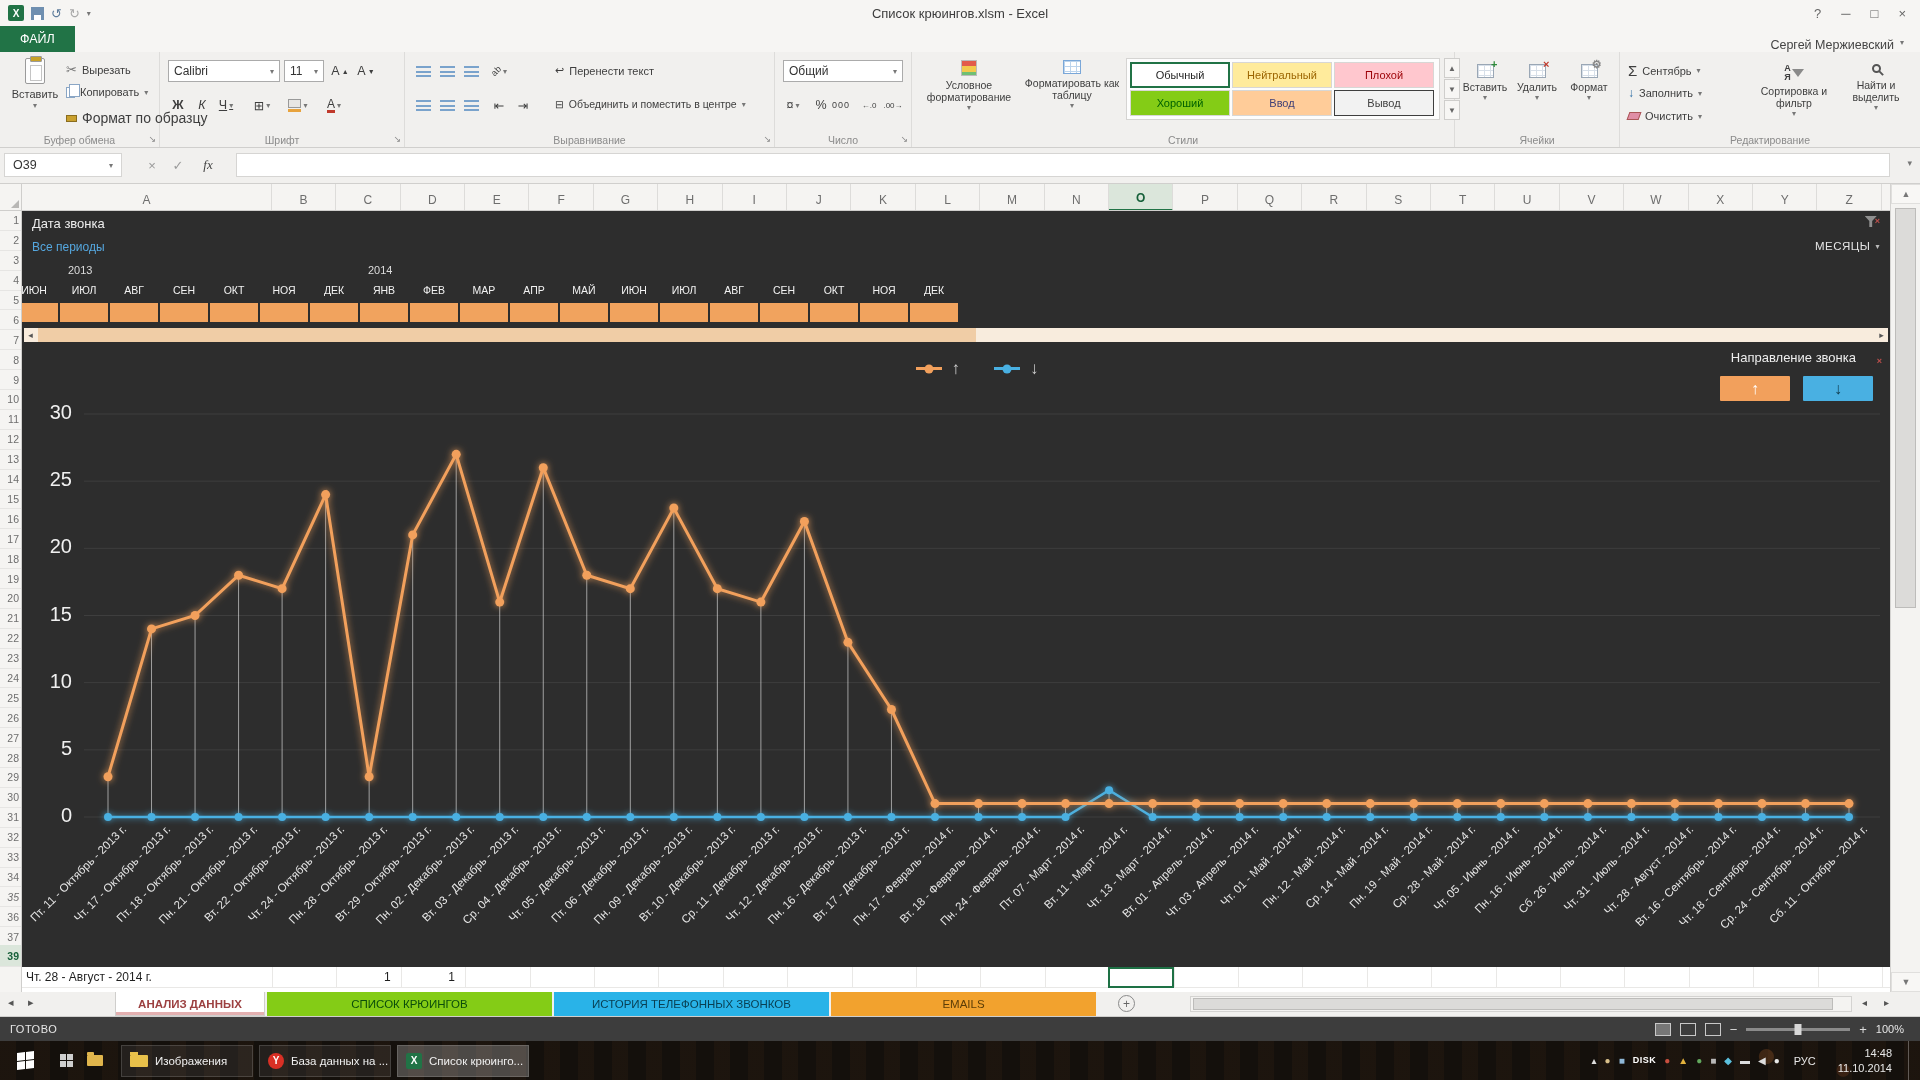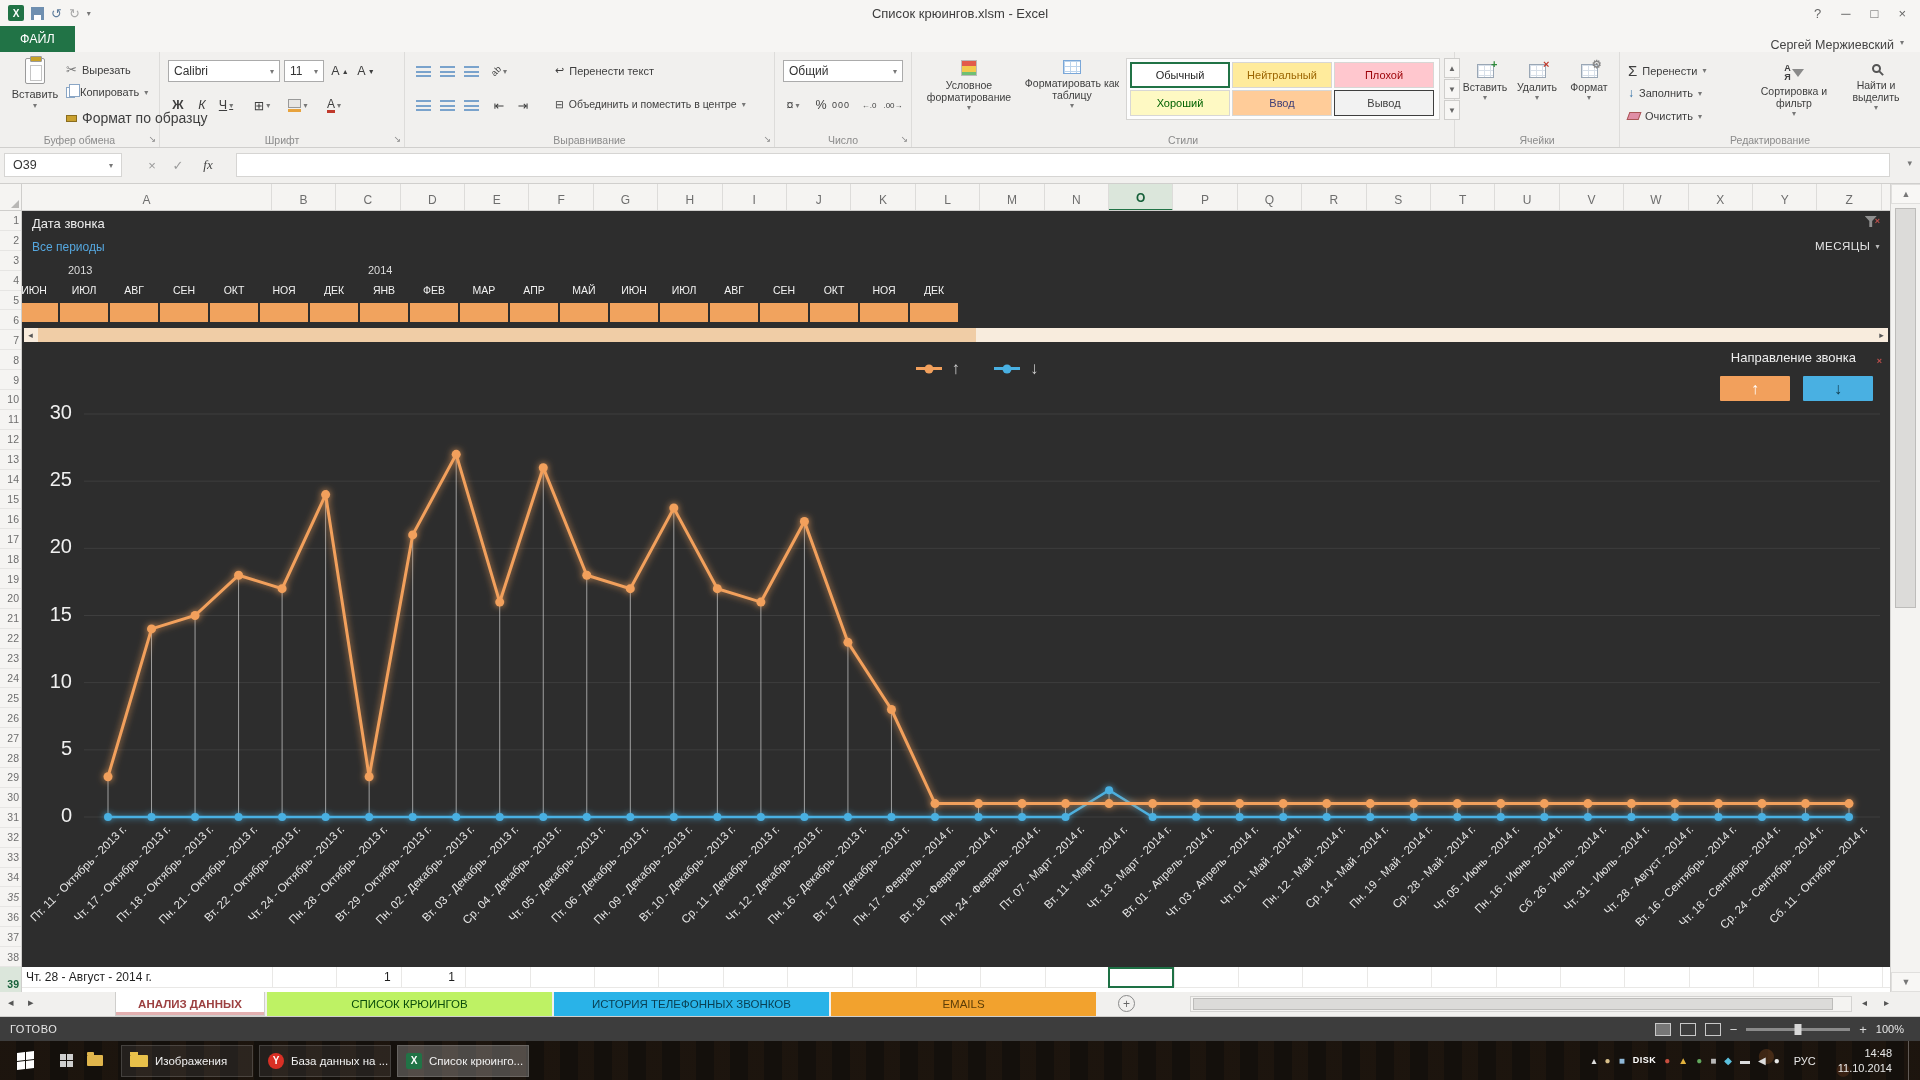--- a/index.html
+++ b/index.html
@@ -332,21 +332,21 @@
       </div>
       <div class="bigbtn" style="left:110px;top:8px;width:100px">
         <span class="tableico"></span>
         <span style="font-size:10.5px">Форматировать как таблицу</span>
           <span class="qarr">▾</span>
       </div>
       <div id="style-gallery">
           <div class="stcell selected" style="background: rgb(255, 255, 255); color: rgb(31, 31, 31);">Обычный</div>
           <div class="stcell" style="background: rgb(255, 235, 156); color: rgb(156, 101, 0);">Нейтральный</div>
           <div class="stcell" style="background: rgb(255, 199, 206); color: rgb(156, 0, 6);">Плохой</div>
-          <div class="stcell" style="background: #fef9c3; color: rgb(0, 97, 0);">Хороший</div>
+          <div class="stcell" style="background: #84cc16; color: rgb(0, 97, 0);">Хороший</div>
           <div class="stcell" style="background: rgb(255, 204, 153); color: rgb(63, 63, 118);">Ввод</div>
           <div class="stcell" style="background: rgb(242, 242, 242); color: rgb(63, 63, 63); border: 1px solid rgb(63, 63, 63);">Вывод</div>
         </div>
       <div class="gal-arrows">
         <span>▲</span>
         <span>▼</span>
         <span>▼</span>
       </div>
       <div class="rg-label">Стили</div>
     </div>
@@ -372,21 +372,21 @@
           </span>
         <span style="font-size:10.5px">Формат</span>
           <span class="qarr">▾</span>
       </div>
       <div class="rg-label">Ячейки</div>
     </div>
 
     <div class="rgroup" style="left:1620px;width:300px;border-right:none">
       <div class="smallrow" style="left:8px;top:10px">
           <span class="sigma">Σ</span>
-          <span>Перенести</span>
+          <span>Сентябрь</span>
           <span class="qarr">▾</span>
         </div>
       <div class="smallrow" style="left:8px;top:34px">
           <span class="fillarr">↓</span>
           <span>Заполнить</span>
           <span class="qarr">▾</span>
         </div>
       <div class="smallrow" style="left:8px;top:58px">
           <span class="eraser"></span>
           <span>Очистить</span>
@@ -484,21 +484,21 @@
       <div class="rowh" style="top: 557.06px; height: 19.895px;">29</div>
       <div class="rowh" style="top: 576.955px; height: 19.895px;">30</div>
       <div class="rowh" style="top: 596.85px; height: 19.895px;">31</div>
       <div class="rowh" style="top: 616.745px; height: 19.895px;">32</div>
       <div class="rowh" style="top: 636.64px; height: 19.895px;">33</div>
       <div class="rowh" style="top: 656.535px; height: 19.895px;">34</div>
       <div class="rowh" style="top: 676.43px; height: 19.895px; font-style: italic;">35</div>
       <div class="rowh" style="top: 696.325px; height: 19.895px;">36</div>
       <div class="rowh" style="top: 716.22px; height: 19.895px;">37</div>
       <div class="rowh" style="top: 736.115px; height: 19.895px;">38</div>
-      <div class="rowh sel" style="top: 756px; height: 35px;">39</div>
+      <div class="rowh sel" style="top: 734px; height: 22px;">39</div>
     </div>
 
   <div id="chart">
     <div id="tl-title">Дата звонка</div>
     <div id="tl-clear">
         <span class="funnel-sm"></span>
         <span class="fx-x">×</span>
       </div>
     <div id="tl-period">Все периоды</div>
     <div id="tl-level">
@@ -787,21 +787,21 @@
     <span class="vs-arr" style="top:0">▲</span>
     <div id="vs-thumb"></div>
     <span class="vs-arr" style="bottom:0">▼</span>
   </div>
 
   <div id="sheetbar">
     <span class="snav" style="left:8px">◂</span>
     <span class="snav" style="left:28px">▸</span>
     <div id="sheet-tabs">
         <div class="stab active" style="left: 115px; width: 150px; color: rgb(156, 64, 64);">АНАЛИЗ ДАННЫХ</div>
-        <div class="stab" style="left: 267px; width: 285px; color: rgb(11, 77, 11); background: #bef264;">СПИСОК КРЮИНГОВ</div>
+        <div class="stab" style="left: 267px; width: 285px; color: rgb(11, 77, 11); background: #84cc16;">СПИСОК КРЮИНГОВ</div>
         <div class="stab" style="left: 554px; width: 275px; color: rgb(9, 63, 82); background: rgb(41, 179, 232);">ИСТОРИЯ ТЕЛЕФОННЫХ ЗВОНКОВ</div>
         <div class="stab" style="left: 831px; width: 265px; color: rgb(92, 61, 7); background: rgb(242, 162, 46);">EMAILS</div>
       </div>
     <div id="newsheet" style="left: 1118px;">+</div>
     <div id="hscroll">
         <div id="hs-thumb"></div>
       </div>
     <span class="hs-arr" style="left:1862px">◂</span>
     <span class="hs-arr" style="left:1884px">▸</span>
   </div>

